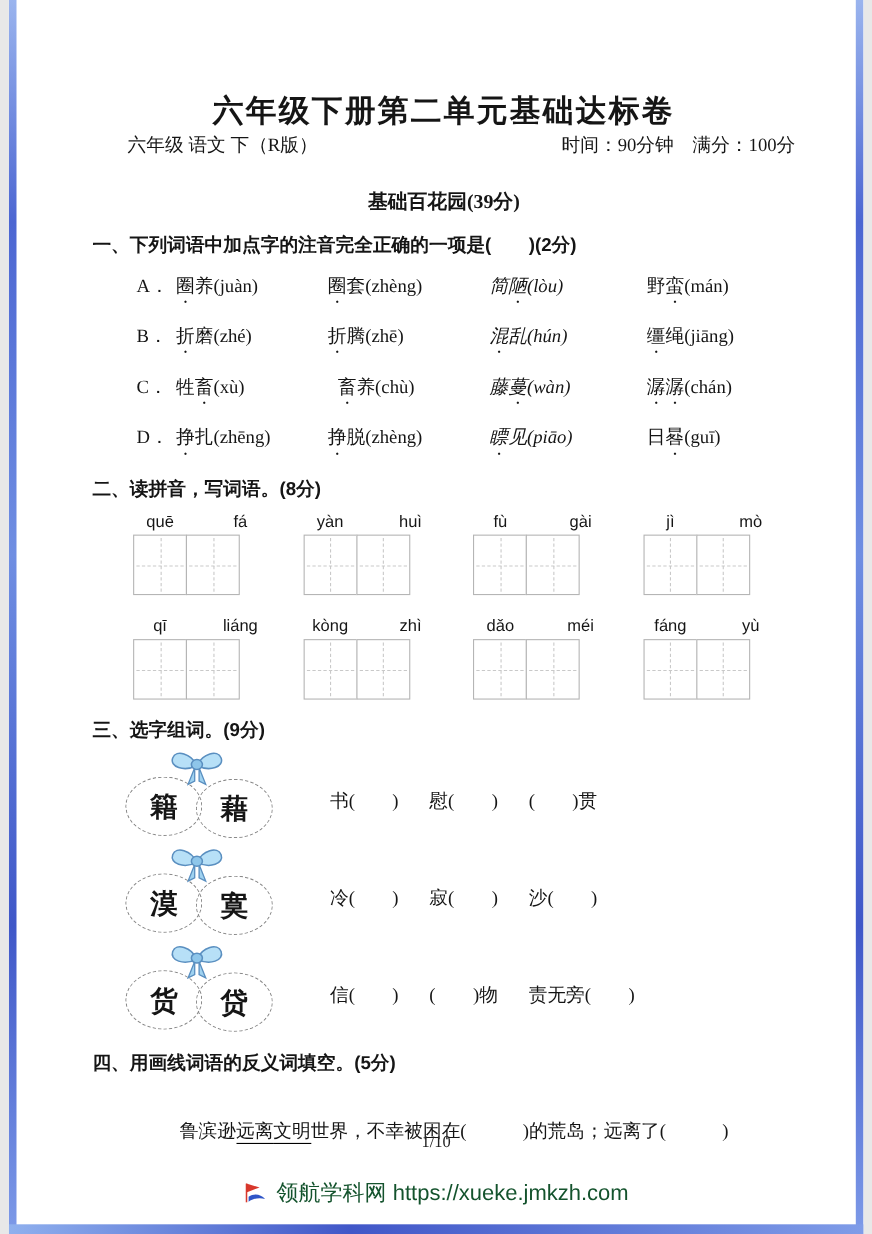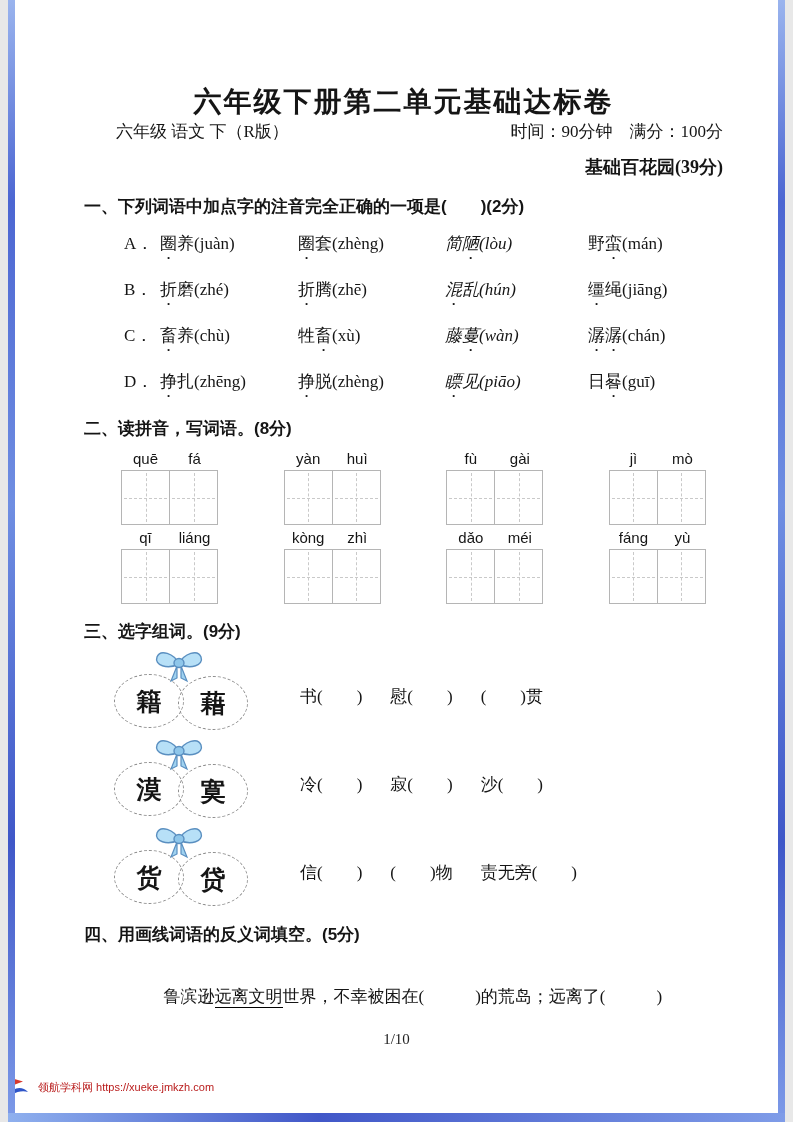--- a/index.html
+++ b/index.html
@@ -17,42 +17,42 @@
   .edge-left{ left:0; } .edge-right{ right:0; }
   .edge-bottom {
     position:absolute; left:0; right:0; bottom:0; height:9px; z-index:5;
     background:linear-gradient(90deg,#8fb0ee 0%,#4157c8 40%,#7f9ce8 100%);
   }
 
   .content { padding:84px 62px 0 76px; }
 
   .title { text-align:center; font-size:28px; font-weight:bold; letter-spacing:2px; line-height:36px; }
   .meta { display:flex; justify-content:space-between; font-size:17px; padding-left:32px; }
-  .section-header { text-align:right; margin-top:12px; font-size:18px; font-weight:bold; }
+  .section-header { text-align:center; margin-top:28px; font-size:18px; font-weight:bold; }
 
   .stem {
     margin-top:16px; font-size:17px; font-weight:bold;
     font-family:"Liberation Sans", sans-serif; line-height:23px;
   }
 
   
   .q1-opts { margin-top:12px; margin-left:40px; font-size:17px; }
   .opt-row { display:flex; margin-bottom:13px; line-height:27px; }
   .opt-label { width:36px; flex:none; }
   .opt-item { flex:none; }
   .i0 { width:138px; } .i1 { width:147px; } .i2 { width:143px;font-style:italic; }
   .dot {
     -webkit-text-emphasis: filled dot; -webkit-text-emphasis-position: under right;
     text-emphasis: filled dot; text-emphasis-position: under right;
   }
 
   
   .q2-row { display:flex; justify-content:space-between; margin:10px 16px 0 37px; }
-  .q2-row.second { margin-top:4px; }
-  .pinyin-row { display:flex; font-family:"Liberation Sans", sans-serif; font-size:15px; margin-bottom:3px; }
+  .q2-row.second { margin-top:20px; }
+  .pinyin-row { display:flex; font-family:"Liberation Sans", sans-serif; font-size:15px; margin-bottom:3px;gap:24px; }
   .pinyin-row span { width:49px; text-align:center; }
   .cells { display:flex; }
   .cell { position:relative; width:49px; height:55px; border:1px solid #b5b5b5; margin-left:-1px; background:#fff; }
   .cell:first-child { margin-left:0; }
   .cell::before { content:""; position:absolute; left:2px; right:2px; top:50%; border-top:1px dashed #c9c9c9; }
   .cell::after  { content:""; position:absolute; top:2px; bottom:2px; left:50%; border-left:1px dashed #c9c9c9; }
 
   
   .q3-group { display:flex; align-items:center; margin:4px 0 2px 28px; height:84px; }
   .deco { position:relative; width:146px; height:82px; flex:none; }
@@ -67,22 +67,22 @@
   .blanks { display:flex; margin-left:42px; font-size:17px; white-space:pre; align-items:center; margin-top:14px; }
   .blanks span + span { margin-left:28px; }
 
   
   .q4-line { margin:12px 0 0 54px; font-size:17px; line-height:26px; white-space:pre-wrap; }
   .ul { border-bottom:1.5px solid #000; padding-bottom:1px; }
 
   .page-num { position:absolute; left:0; right:0; bottom:74px; text-align:center; font-size:15px; color:#222; }
   .footer {
     position:absolute; left:0; right:0; bottom:24px;
-    display:flex; align-items:center; gap:8px;
-    color:#b91c1c; font-size:11px; font-family:"Liberation Sans", sans-serif;
+    display:flex; align-items:center; justify-content:center; gap:8px;
+    color:#14532d; font-size:20px; font-family:"Liberation Sans", sans-serif;
   }
 </style>
 </head>
 <body>
 
 <div class="paper">
   <div class="edge-left"></div>
   <div class="edge-right"></div>
   <div class="edge-bottom"></div>
 
@@ -111,22 +111,22 @@
       <div class="opt-row">
         <span class="opt-label">B．</span>
         <span class="opt-item i0"><span></span><span class="dot">折</span><span>磨(zhé)</span></span>
         <span class="opt-item i1"><span></span><span class="dot">折</span><span>腾(zhē)</span></span>
         <span class="opt-item i2"><span></span><span class="dot">混</span><span>乱(hún)</span></span>
         <span class="opt-item"><span></span><span class="dot">缰</span><span>绳(jiāng)</span></span>
       </div>
 
       <div class="opt-row">
         <span class="opt-label">C．</span>
+        <span class="opt-item i1"><span>牲</span><span class="dot">畜</span><span>(xù)</span></span>
         <span class="opt-item i0"><span></span><span class="dot">畜</span><span>养(chù)</span></span>
-        <span class="opt-item i1"><span>牲</span><span class="dot">畜</span><span>(xù)</span></span>
         <span class="opt-item i2"><span>藤</span><span class="dot">蔓</span><span>(wàn)</span></span>
         <span class="opt-item"><span></span><span class="dot">潺潺</span><span>(chán)</span></span>
       </div>
 
       <div class="opt-row">
         <span class="opt-label">D．</span>
         <span class="opt-item i0"><span></span><span class="dot">挣</span><span>扎(zhēng)</span></span>
         <span class="opt-item i1"><span></span><span class="dot">挣</span><span>脱(zhèng)</span></span>
         <span class="opt-item i2"><span></span><span class="dot">瞟</span><span>见(piāo)</span></span>
         <span class="opt-item"><span>日</span><span class="dot">晷</span><span>(guī)</span></span>

